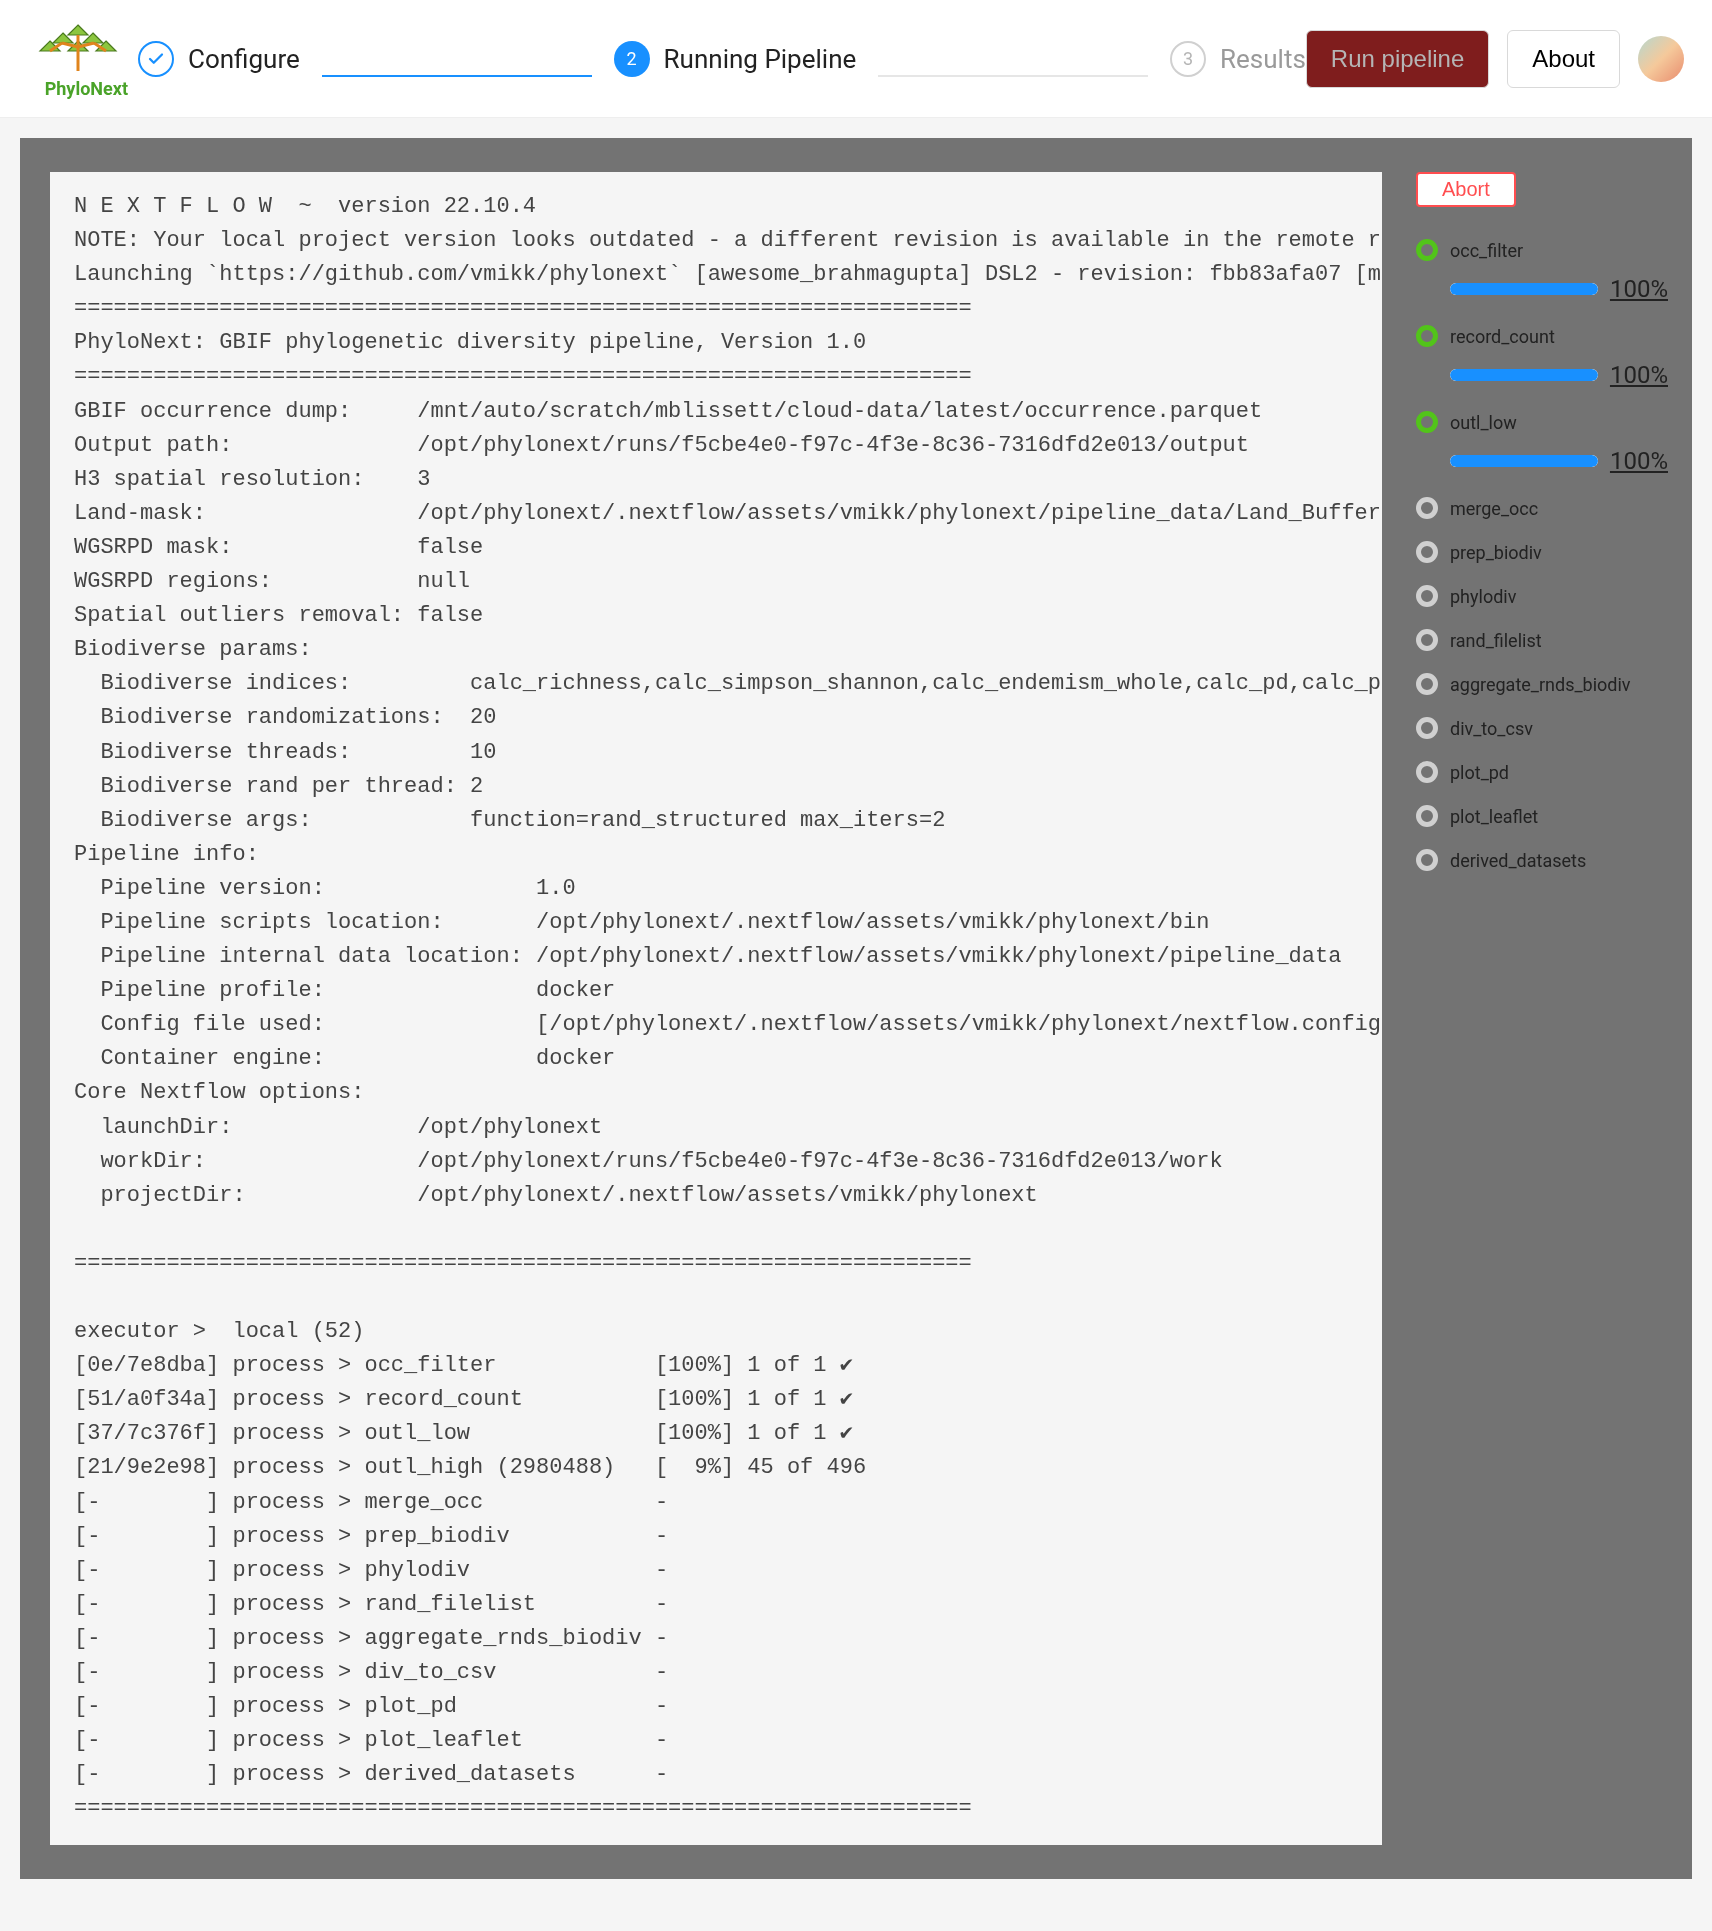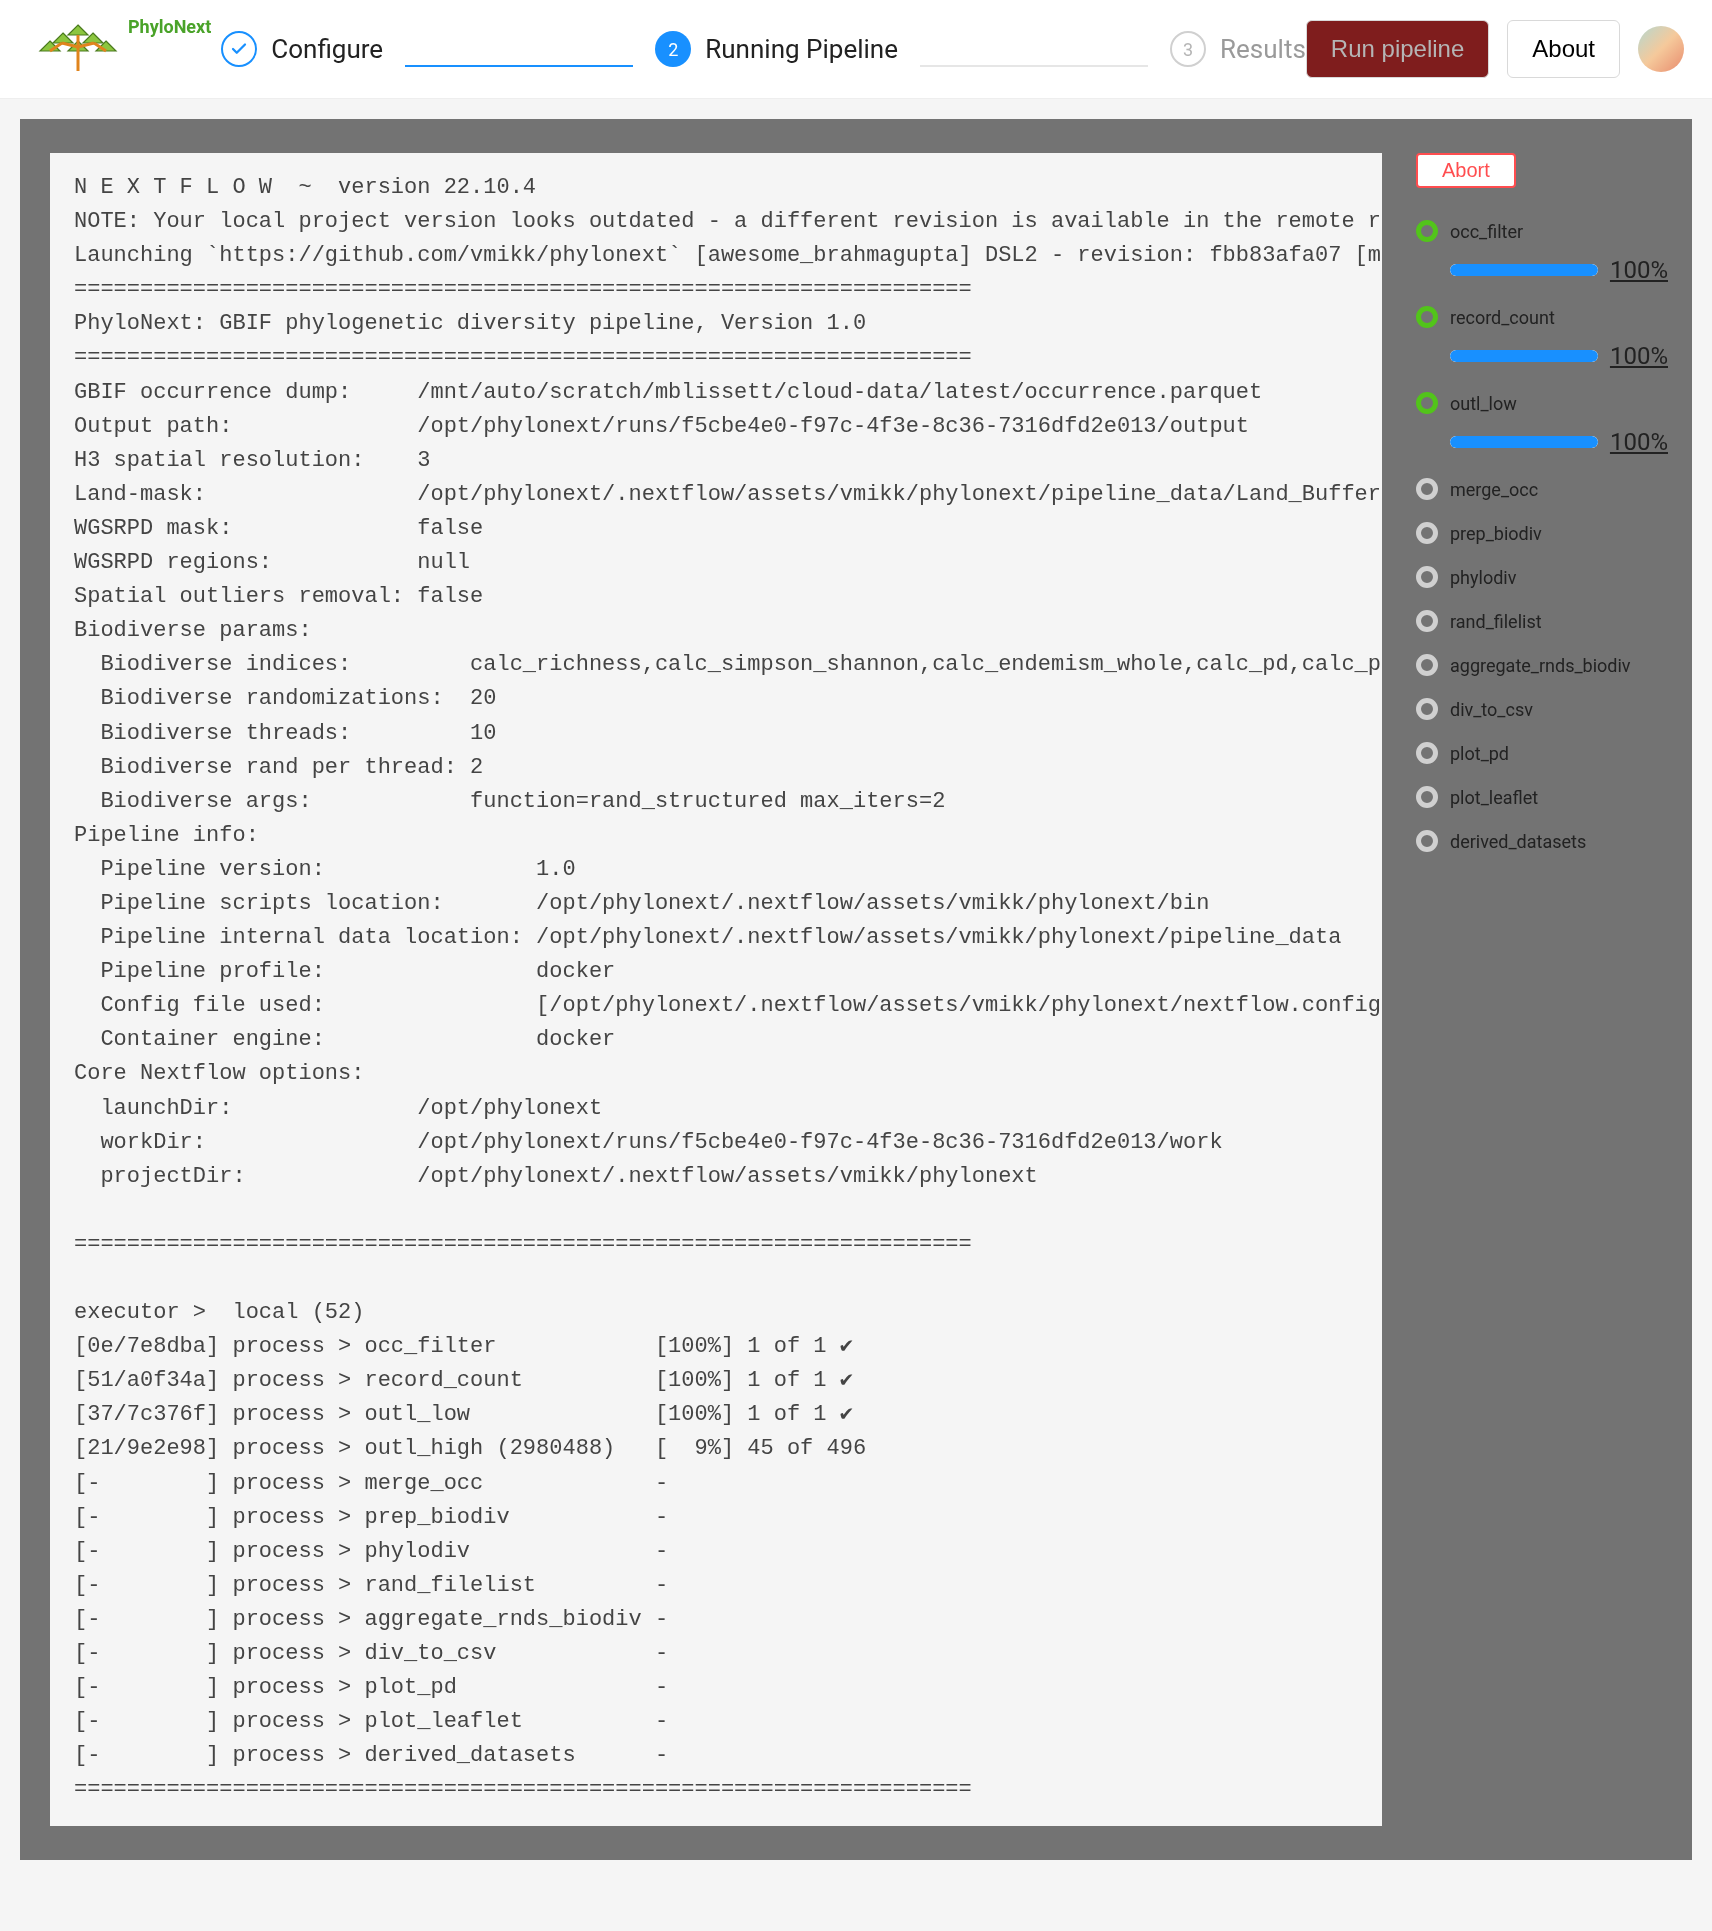--- a/index.html
+++ b/index.html
@@ -10,22 +10,22 @@
   }
   .header {
     background: #fff;
     display: flex;
     align-items: center;
     padding: 18px 28px;
     border-bottom: 1px solid #eee;
   }
   .logo {
     display: flex;
-    flex-direction: row;
-    align-items: flex-start;
+    flex-direction: column;
+    align-items: flex-end;
     margin-right: 6px;
   }
   .logo svg { width: 100px; height: 62px; }
   .logo-text {
     font-size: 18px;
     font-weight: 700;
     color: #4aa329;
     margin-top: -2px;
   }
   .steps {

